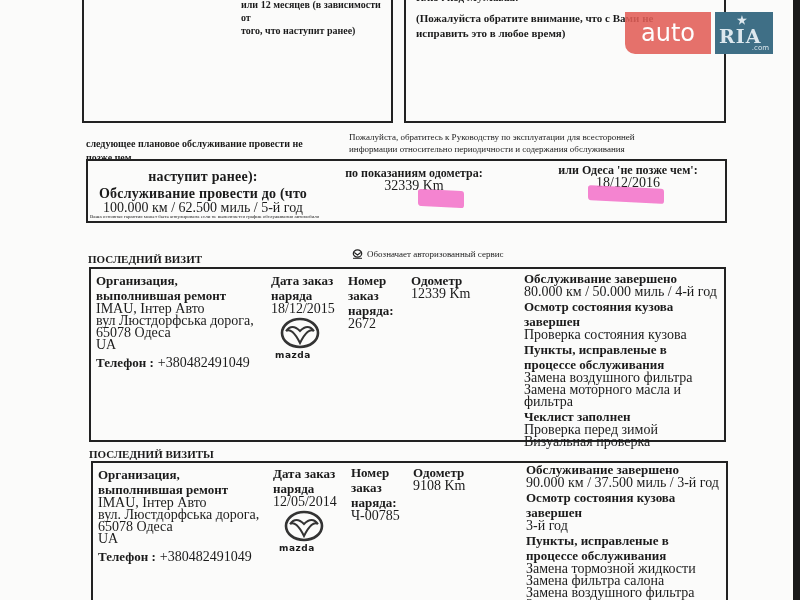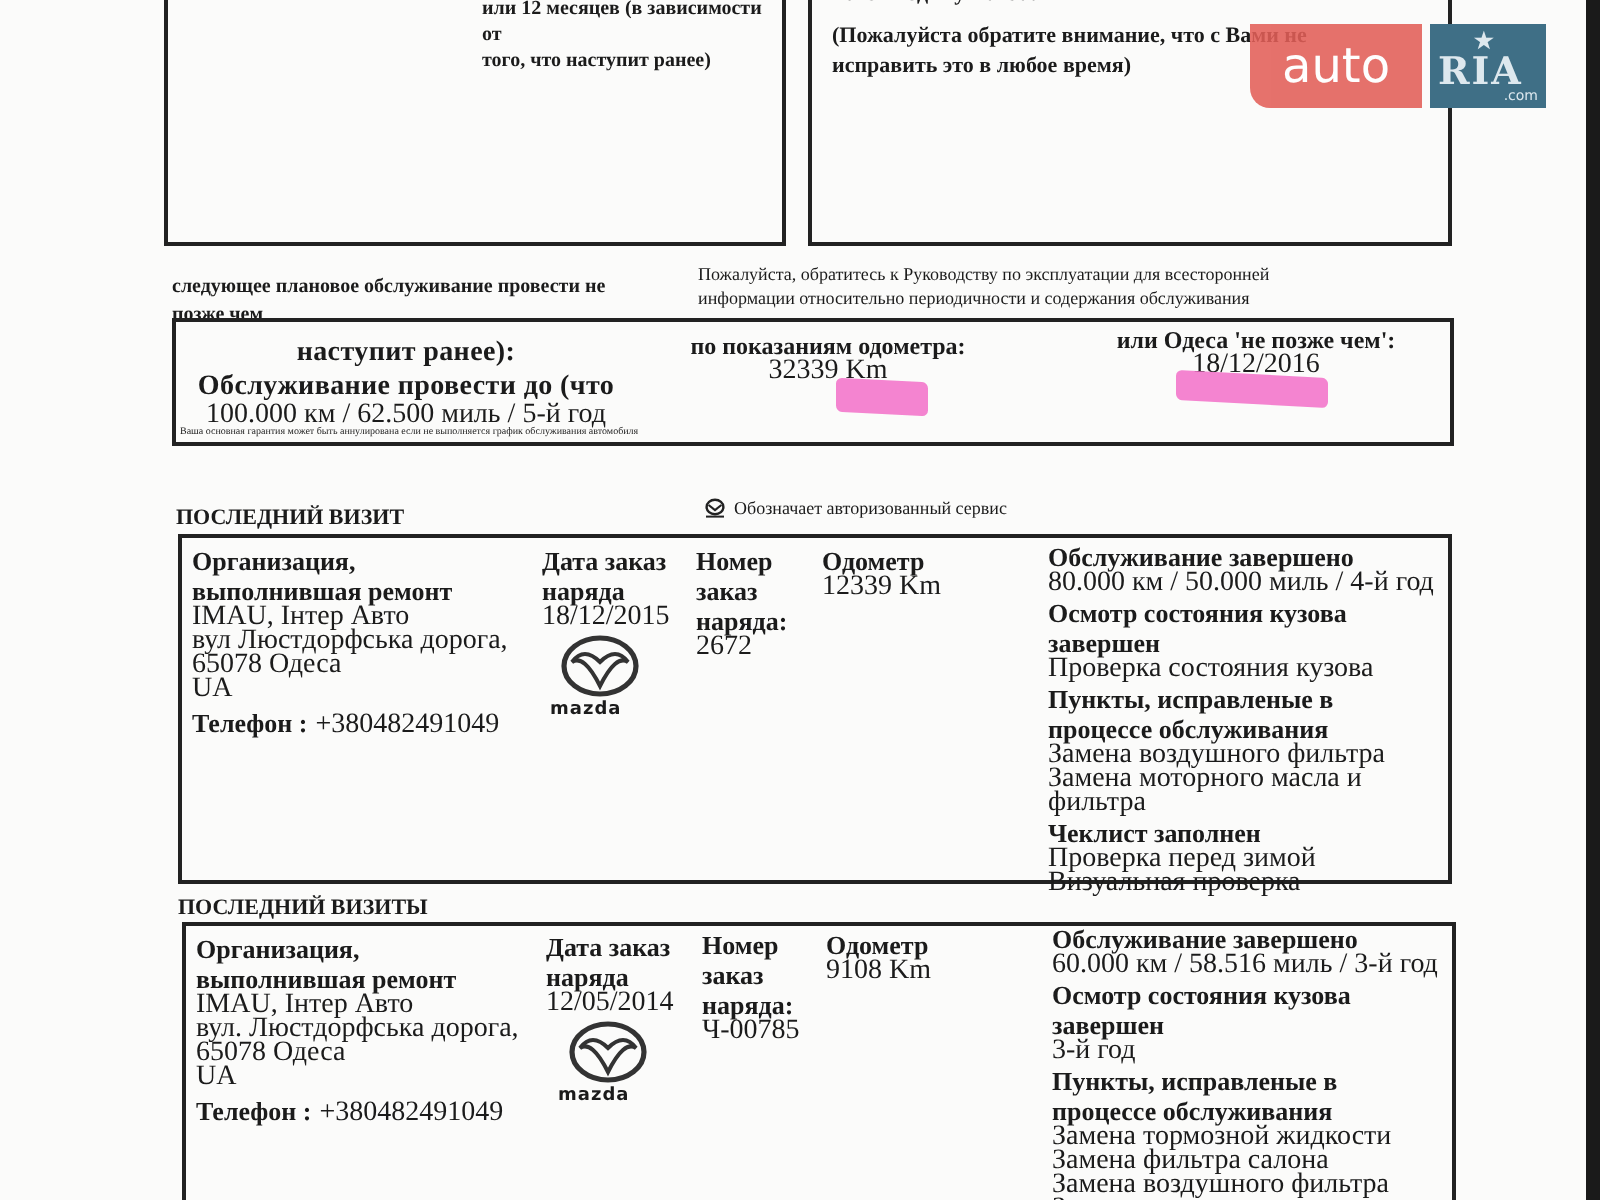--- a/index.html
+++ b/index.html
@@ -171,21 +171,21 @@
       <div class="hd2">заказ</div>
       <div class="hd2">наряда:</div>
       <div class="sm">Ч-00785</div>
     </div>
     <div class="abs" style="left:320px; top:2px; width:100px;">
       <div class="hd2">Одометр</div>
       <div class="sm">9108 Km</div>
     </div>
     <div class="abs" style="left:433px; top:-1px; width:200px;">
       <div class="hd2">Обслуживание завершено</div>
-      <div class="sm">60.000 км / 58.516 миль / 3-й год</div>
+      <div class="sm">90.000 км / 37.500 миль / 3-й год</div>
       <div class="hd2" style="margin-top:1px;">Осмотр состояния кузова</div>
       <div class="hd2">завершен</div>
       <div class="sm">3-й год</div>
       <div class="hd2" style="margin-top:1px;">Пункты, исправленые в</div>
       <div class="hd2">процессе обслуживания</div>
       <div class="sm">Замена  тормозной жидкости</div>
       <div class="sm">Замена  фильтра салона</div>
       <div class="sm">Замена  воздушного фильтра</div>
       <div class="sm">Замена  моторного масла и фильтра</div>
     </div>

